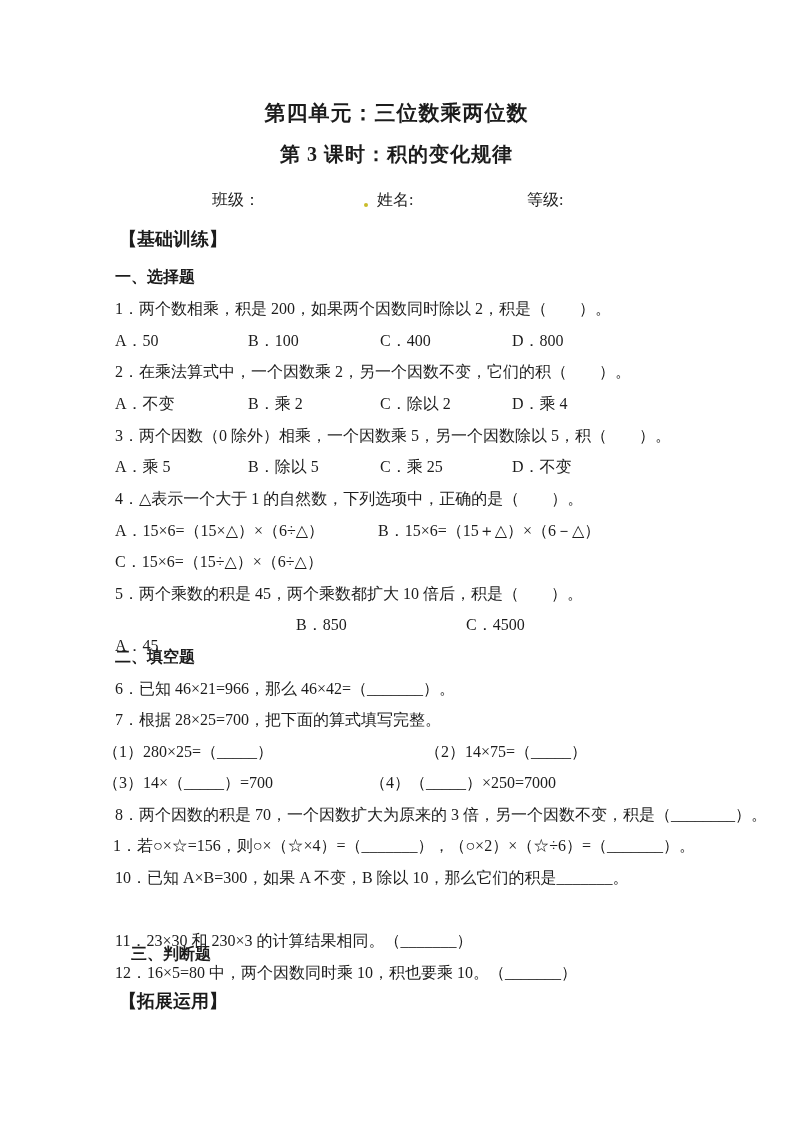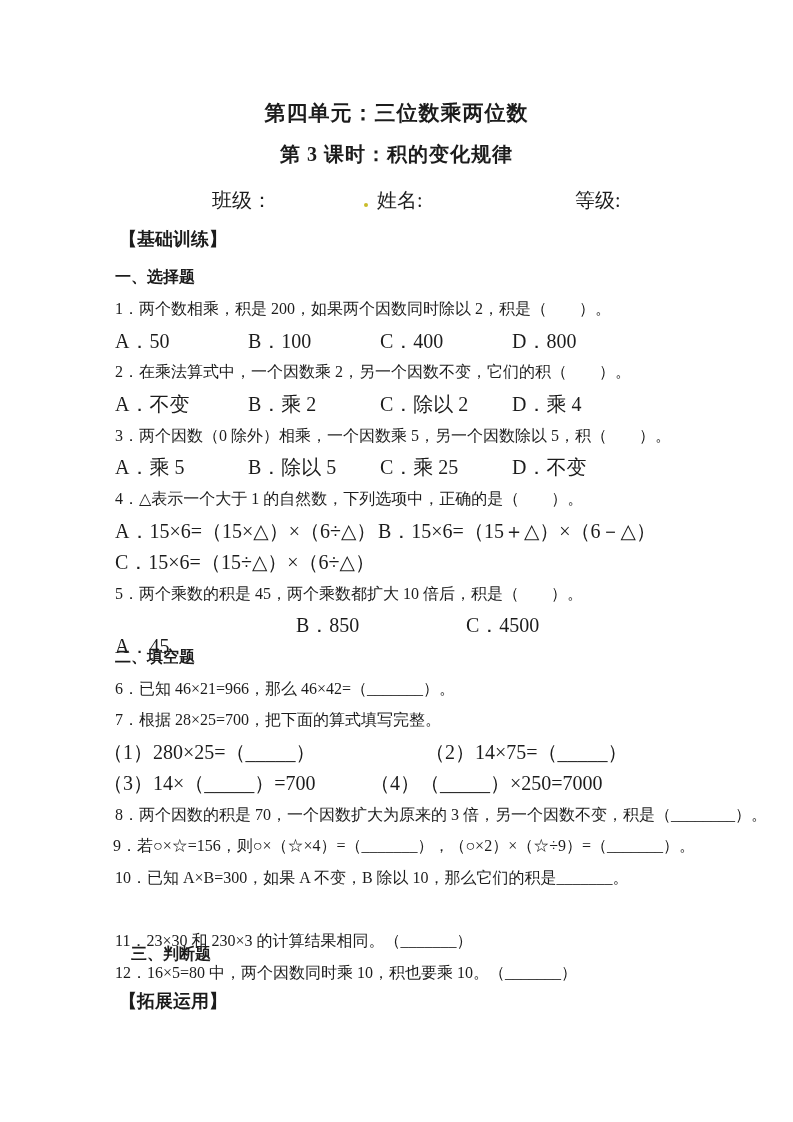--- a/index.html
+++ b/index.html
@@ -12,21 +12,21 @@
     overflow:hidden;
   }
   .line {
     position:absolute;
     white-space:nowrap;
     font-size:16px;
     line-height:22px;
     height:22px;
   }
   .row { position:absolute; left:0; width:100%; height:22px; }
-  .row > span { position:absolute; white-space:nowrap; font-size:20px; line-height:22px; }
+  .row > span { position:absolute; white-space:nowrap; font-size:16px; line-height:22px; }
   .bold { font-weight:bold; }
   .center { left:0; width:100%; text-align:center; }
   .t1 { font-size:21px; line-height:26px; height:26px; letter-spacing:1px; }
   .t2 { font-size:20px; line-height:25px; height:25px; letter-spacing:1px; }
   .meta { font-size:18px; }
   .hdr { font-size:18px; line-height:24px; height:24px; }
   .dot {
     position:absolute;
     width:4px; height:4px;
     background:#c9bc2a;
@@ -38,21 +38,21 @@
 
 <div class="page">
 
   <div class="line center bold t1" style="top:100px;">第四单元：三位数乘两位数</div>
 
   <div class="line center bold t2" style="top:142px;">第 3 课时：积的变化规律</div>
 
   <div class="row" style="top:189px; height:24px;">
     <span class="meta" style="left:212px;">班级：</span>
     <span class="meta" style="left:377px;">姓名:</span>
-    <span class="meta" style="left:527px;margin-left:48px;">等级:</span>
+    <span class="meta" style="left:527px;">等级:</span>
   </div>
   <div class="dot" style="left:364px; top:203px;"></div>
 
   <div class="line bold hdr" style="top:227px; left:119px;">【基础训练】</div>
 
   <div class="line bold" style="top:266px; left:115px;">一、选择题</div>
 
   <div class="line" style="top:298px; left:115px;">1．两个数相乘，积是 200，如果两个因数同时除以 2，积是（　　）。</div>
   <div class="row" style="top:330px;">
     <span style="left:115px;">A．50</span>
@@ -102,21 +102,21 @@
     <span style="left:103px;">（1）280×25=（_____）</span>
     <span style="left:425px;">（2）14×75=（_____）</span>
   </div>
   <div class="row" style="top:772px;">
     <span style="left:103px;">（3）14×（_____）=700</span>
     <span style="left:370px;">（4）（_____）×250=7000</span>
   </div>
 
   <div class="line" style="top:804px; left:115px;">8．两个因数的积是 70，一个因数扩大为原来的 3 倍，另一个因数不变，积是（________）。</div>
 
-  <div class="line" style="top:835px; left:113px;">9．若○×☆=156，则○×（☆×4）=（_______），（○×2）×（☆÷9）=（_______）。</div>
+  <div class="line" style="top:835px; left:113px;">1．若○×☆=156，则○×（☆×4）=（_______），（○×2）×（☆÷6）=（_______）。</div>
 
   <div class="line" style="top:867px; left:115px;">10．已知 A×B=300，如果 A 不变，B 除以 10，那么它们的积是_______。</div>
 
   <div class="line bold" style="top:943px; left:115px;margin-left:16px;">三、判断题</div>
 
   <div class="line" style="top:930px; left:115px;">11．23×30 和 230×3 的计算结果相同。（_______）</div>
 
   <div class="line" style="top:962px; left:115px;">12．16×5=80 中，两个因数同时乘 10，积也要乘 10。（_______）</div>
 
   <div class="line bold hdr" style="top:989px; left:119px;">【拓展运用】</div>

